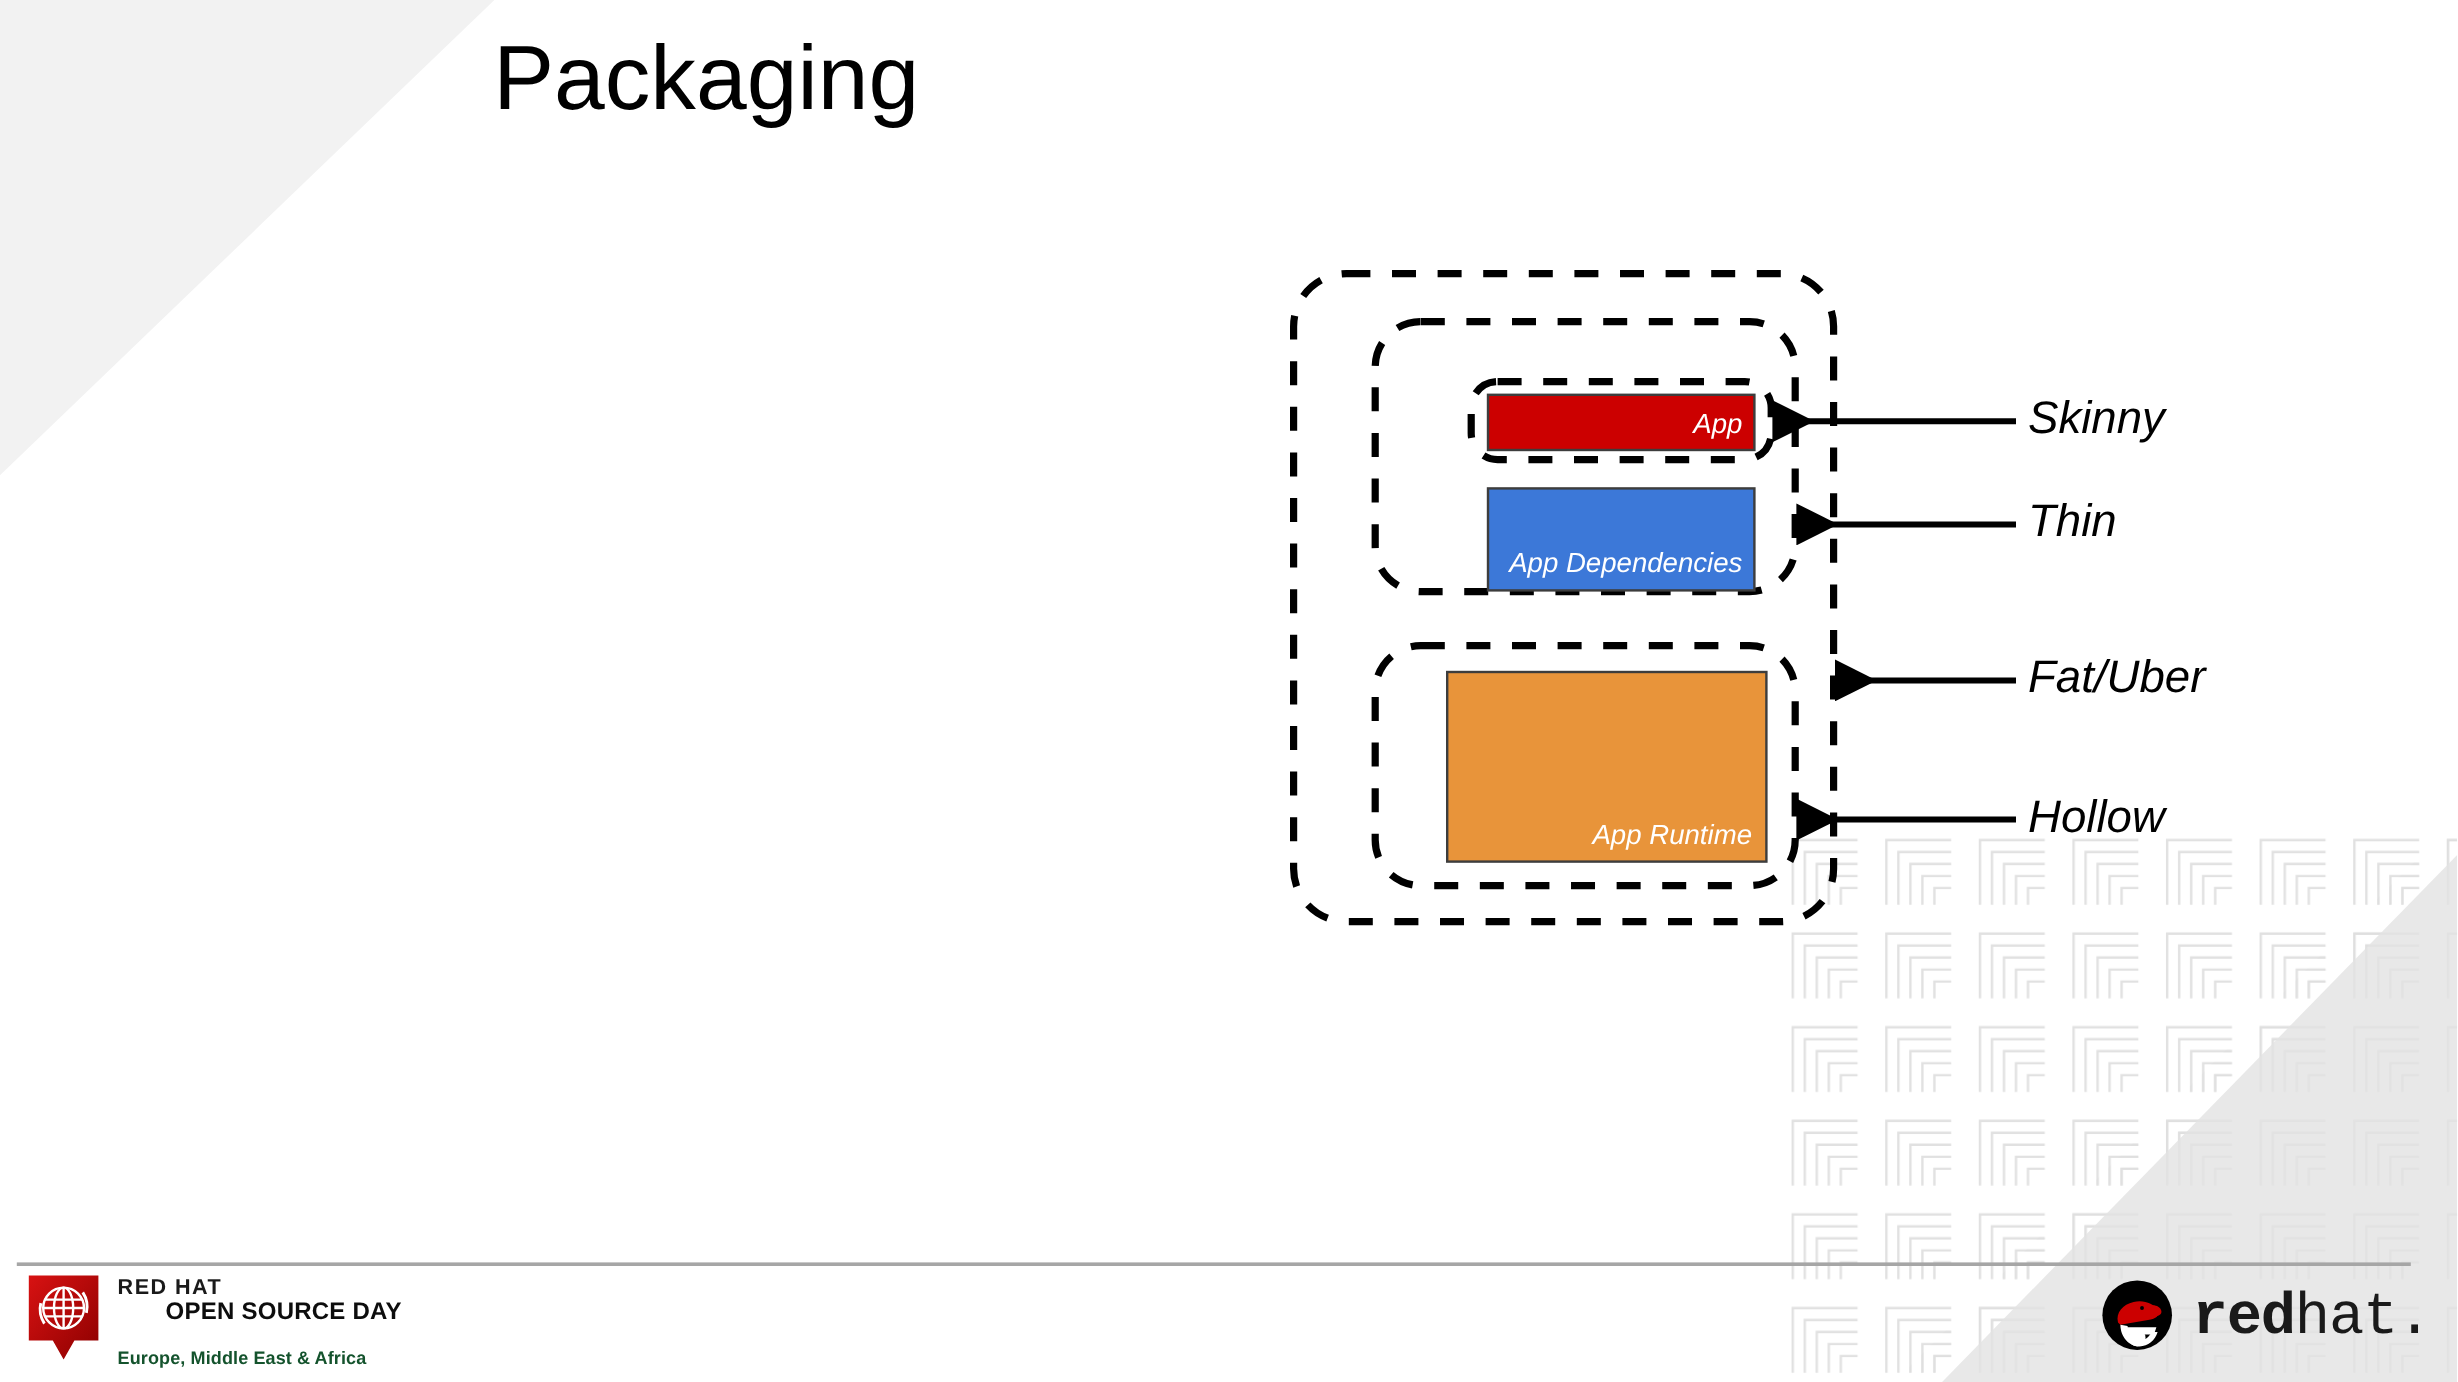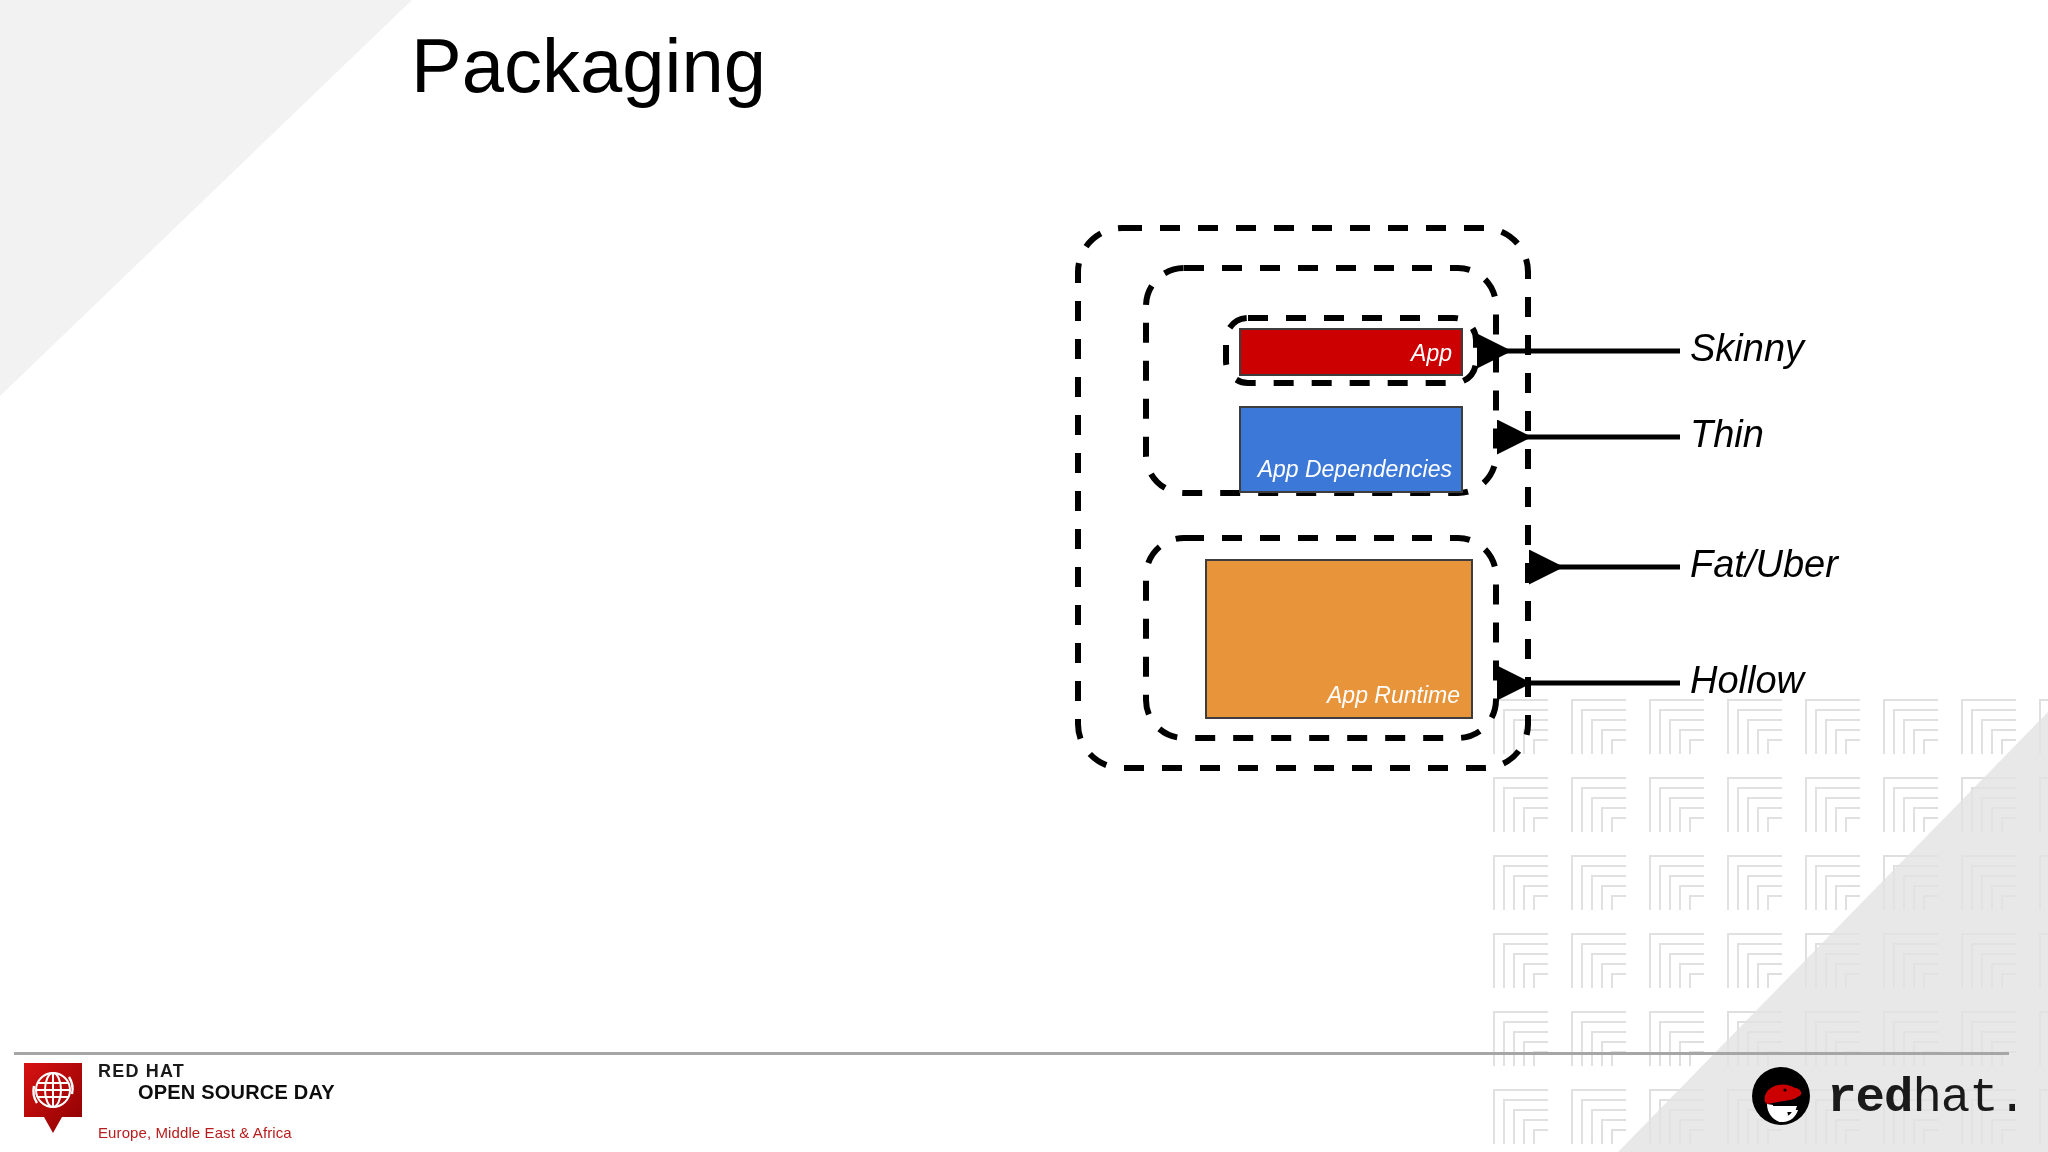--- a/index.html
+++ b/index.html
@@ -132,22 +132,22 @@
   .osd-line2 {
     font-size: 20px;
     font-weight: bold;
     letter-spacing: 0.2px;
     color: #0d0d0d;
     line-height: 1.08;
     margin-left: 40px;
   }
   .osd-line3 {
     font-size: 15px;
-    font-weight: normal;
-    color: #b91c1c;
+    font-weight: bold;
+    color: #14532d;
     margin-top: 20px;
     letter-spacing: 0.1px;
   }
   .footer-right {
     position: absolute;
     right: 22px;
     top: 1066px;
     display: flex;
     align-items: center;
   }

